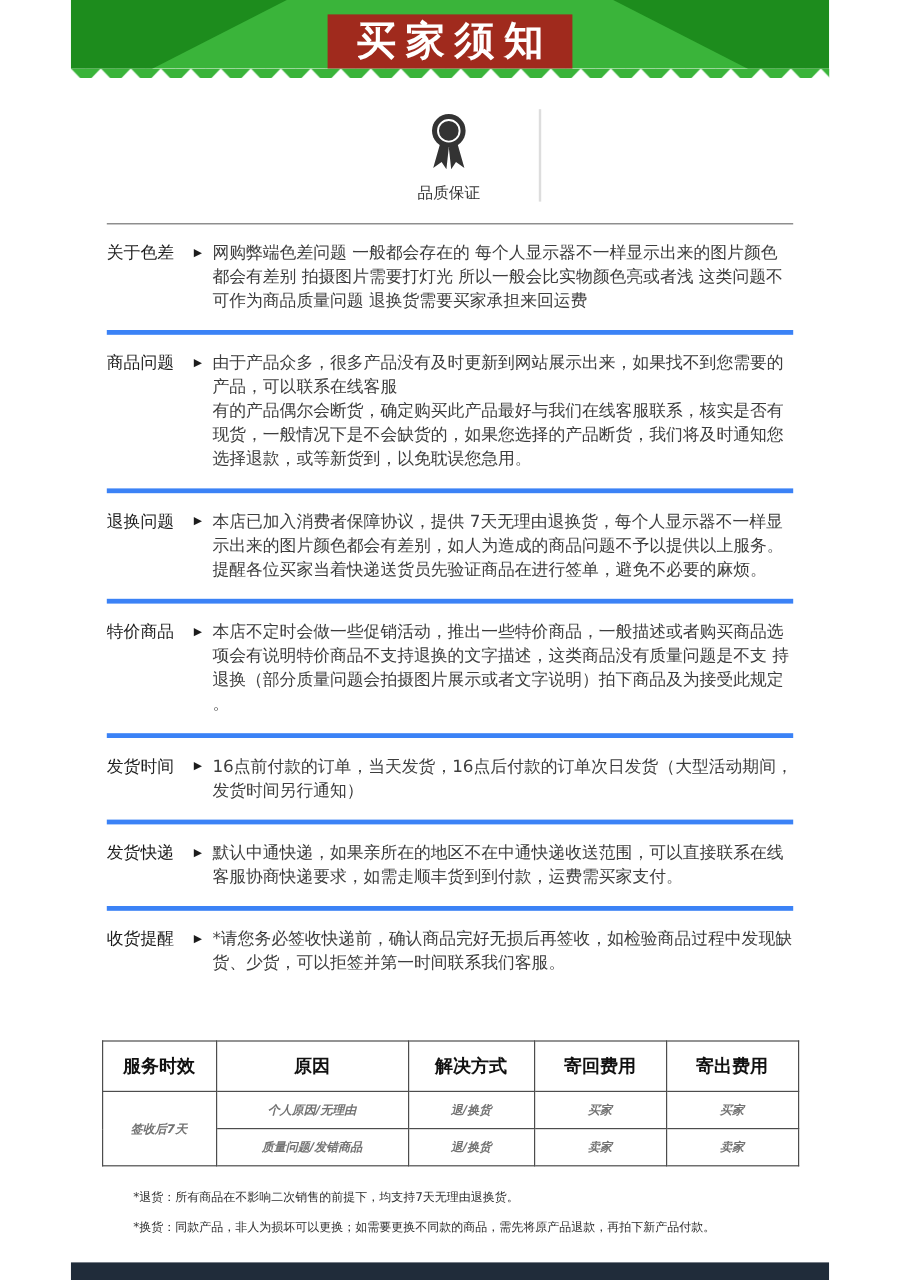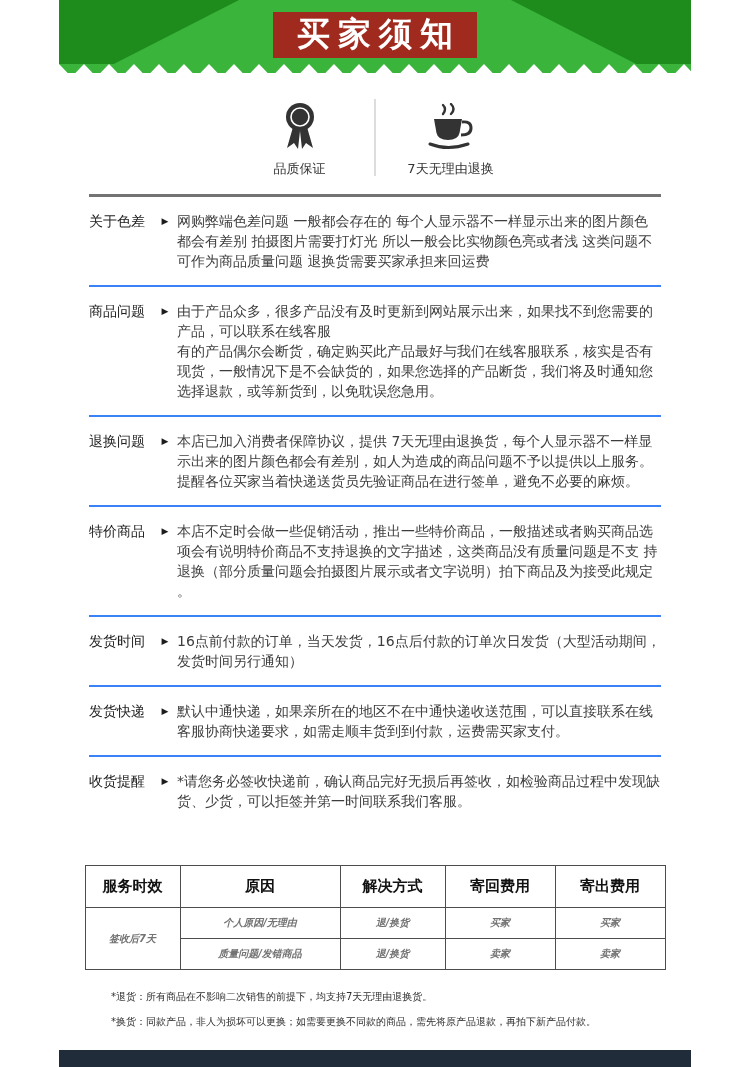--- a/index.html
+++ b/index.html
@@ -11,29 +11,29 @@
   .banner { height: 92px; background: #3ab43a; position: relative; overflow: hidden; text-align: center; }
   .corner { position: absolute; top: 0; width: 0; height: 0; }
   .corner-left  { left: 0;  border-top: 92px solid #1d8c1d; border-right: 180px solid transparent; }
   .corner-right { right: 0; border-top: 92px solid #1d8c1d; border-left: 180px solid transparent; }
   .title-wrap { position: relative; z-index: 2; padding-top: 12px; }
   .banner-title { display: inline-block; background: #a02a1d; color: #fff; font-size: 33px; font-weight: bold; letter-spacing: 8px; padding: 3px 16px 5px 24px; line-height: 1.15; }
   .banner-subtitle { margin-top: 3px; color: #fff; font-size: 18px; letter-spacing: 8px; font-weight: normal; }
   .zigzag { display: block; }
 
   
-  .features { display: flex; justify-content: center; align-items: stretch; margin: 0 30px; padding: 24px 0 16px; border-bottom: 3px solid #737373; }
+  .features { display: flex; justify-content: center; align-items: stretch; margin: 0 30px; padding: 24px 0 16px; border-bottom: 1px solid #737373; }
   .feature { width: 149px; text-align: center; }
   .feature .icon-box { height: 54px; display: flex; align-items: flex-end; justify-content: center; margin-bottom: 9px; }
   .feature-label { font-size: 13px; color: #333; }
   .vline { width: 1px; background: #ddd; margin: 2px 0; }
 
   
   .sections { margin: 0 30px; }
-  .section { display: flex; align-items: flex-start; padding: 14px 0; border-bottom: 2px solid #3b82f6; }
+  .section { display: flex; align-items: flex-start; padding: 14px 0; border-bottom: 4px solid #3b82f6; }
   .section:last-child { border-bottom: none; }
   .section-label { width: 64px; flex: 0 0 64px; font-size: 14px; color: #1c1c1c; line-height: 20px; }
   .arrow { flex: 0 0 24px; font-size: 9px; color: #1c1c1c; line-height: 20px; text-align: center; }
   .section-text { flex: 1; font-size: 14px; color: #3d3d3d; line-height: 20px; white-space: pre-line; }
 
   
   .policy-table { width: 580px; margin: 40px auto 12px; border-collapse: collapse; table-layout: fixed; }
   .policy-table th, .policy-table td { border: 1px solid #4d4d4d; text-align: center; vertical-align: middle; }
   .policy-table th { font-size: 15px; font-weight: bold; color: #111; padding: 11px 4px; }
   .policy-table td { font-size: 10px; font-weight: bold; color: #737373; padding: 8px 4px; font-style: italic; }
@@ -75,32 +75,20 @@
           <polygon points="14,26 8,47 15,42 19,48 21,30" fill="#333"></polygon>
           <polygon points="28,26 34,47 27,42 23,48 21,30" fill="#333"></polygon>
           <circle cx="21" cy="16" r="14" fill="#333"></circle>
           <circle cx="21" cy="16" r="9" fill="none" stroke="#fff" stroke-width="1.6"></circle>
         </svg>
       </div>
       <div class="feature-label">品质保证</div>
     </div>
     <div class="vline"></div>
     <div class="vline"></div>
-    <div class="feature">
-      <div class="icon-box">
-        <svg width="50" height="48" viewBox="0 0 50 48" xmlns="http://www.w3.org/2000/svg">
-          <path d="M17,2 q4,4 0,9" fill="none" stroke="#333" stroke-width="2.4" stroke-linecap="round"></path>
-          <path d="M25,1 q5,5 0,10" fill="none" stroke="#333" stroke-width="2.4" stroke-linecap="round"></path>
-          <path d="M8,16 L36,16 L33.5,30 Q32,37 22,37 Q12,37 10.5,30 Z" fill="#333"></path>
-          <path d="M36,19 q9,-1 9,6 q0,7 -10,7" fill="none" stroke="#333" stroke-width="3"></path>
-          <path d="M4,41 Q22,48 42,41" fill="none" stroke="#333" stroke-width="3" stroke-linecap="round"></path>
-        </svg>
-      </div>
-      <div class="feature-label">7天无理由退换</div>
-    </div>
   </div>
 
   <div class="sections">
     <div class="section">
       <div class="section-label">关于色差</div>
       <div class="arrow">▶</div>
       <div class="section-text">网购弊端色差问题 一般都会存在的 每个人显示器不一样显示出来的图片颜色都会有差别 拍摄图片需要打灯光 所以一般会比实物颜色亮或者浅 这类问题不可作为商品质量问题 退换货需要买家承担来回运费</div>
     </div>
     <div class="section">
       <div class="section-label">商品问题</div>

